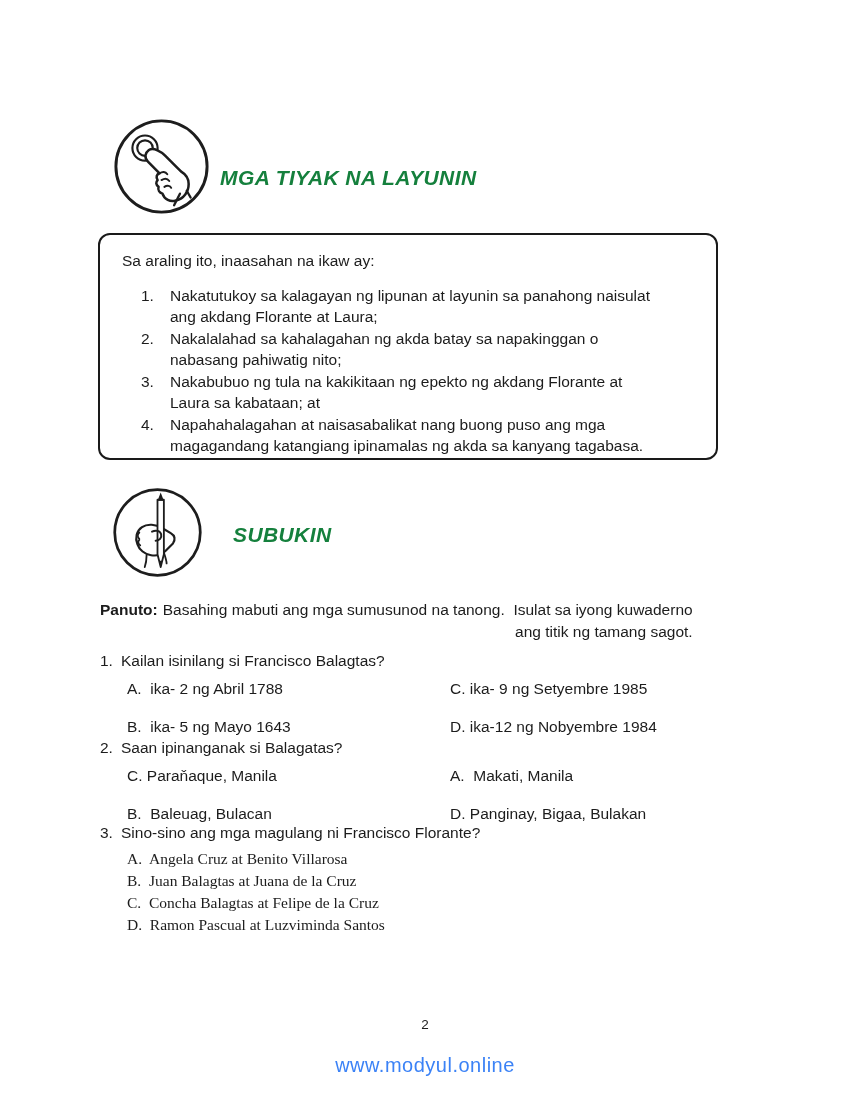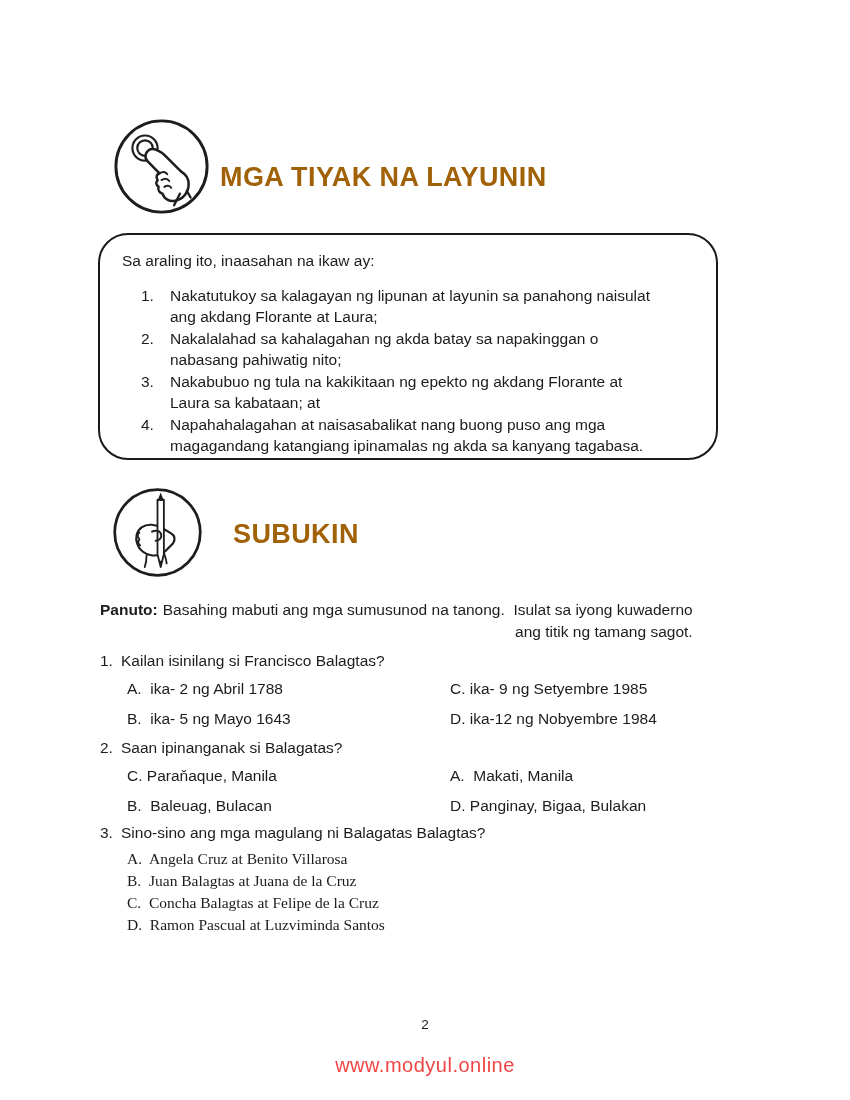--- a/index.html
+++ b/index.html
@@ -7,56 +7,57 @@
     position:relative; width:850px; height:1100px; margin:0 auto;
     background:#ffffff; overflow:hidden;
     font-family:"Liberation Sans", sans-serif; color:#1c1c1c;
     font-size:15.5px; line-height:21.5px;
   }
   .abs { position:absolute; }
 
   
   .sec-header { display:flex; align-items:center; }
   .sec-title {
-    font-weight:bold; font-size:27px; letter-spacing:0.4px; color:#a16207;
+    font-weight:bold; font-size:21px; letter-spacing:0.4px; color:#15803d;
     white-space:nowrap;
+    font-style:italic;
   }
   .icon-circle { flex:0 0 auto; }
 
   
   .obj-box {
     left:98px; top:233px; width:620px; height:227px;
-    border:2px solid #1a1a1a; border-radius:30px;
+    border:2px solid #1a1a1a; border-radius:12px;
     box-sizing:border-box; padding:15px 20px 4px 22px;
   }
   .obj-intro { margin:0 0 13px 0; }
   .obj-item { display:flex; margin:0; }
   .obj-num { flex:0 0 29px; margin-left:19px; }
   .lines { white-space:pre-wrap; }
 
   
   .panuto { left:100px; top:599px; width:660px; display:flex;text-align:right; }
   .panuto-label { font-weight:bold; flex:0 0 auto; margin-right:5px; }
 
   
   .question { left:100px; width:650px; }
   .q-head { display:flex; }
   .q-num { flex:0 0 21px; }
   .choice-grid {
     margin-left:27px; margin-top:6px;
-    display:grid; grid-template-columns:323px 1fr; row-gap:8px;
+    display:grid; grid-template-columns:323px 1fr; row-gap:16px;
     line-height:22px;
   }
   .choice-list { margin-left:27px; margin-top:4px; line-height:22.3px;font-family:Liberation Serif, serif; }
   .choice { white-space:pre-wrap; }
 
   .page-number { left:0; top:1014px; width:850px; text-align:center; font-size:13.5px; }
   .watermark {
     left:0; top:1055px; width:850px; text-align:center;
-    font-size:20px; letter-spacing:0.5px; color:#ef4444;
+    font-size:20px; letter-spacing:0.5px; color:#3b82f6;
   }
 </style>
 </head>
 <body>
 
 <div class="page">
 
   <div class="abs sec-header" style="left:112px; top:118px;">
     <svg class="icon-circle" width="99" height="97" viewBox="0 0 100 100">
       <g fill="none" stroke="#1d1d1d" stroke-width="2.6" stroke-linecap="round" stroke-linejoin="round">
@@ -138,21 +139,21 @@
       <span class="choice">C. Paraňaque, Manila</span>
       <span class="choice">A.  Makati, Manila</span>
       <span class="choice">B.  Baleuag, Bulacan</span>
       <span class="choice">D. Panginay, Bigaa, Bulakan</span>
     </div>
   </div>
 
   <div class="abs question" style="top:822px;">
     <div class="q-head">
       <span class="q-num">3.</span>
-      <span>Sino-sino ang mga magulang ni Balagatas Balagtas?</span>
+      <span>Sino-sino ang mga magulang ni Francisco Florante?</span>
     </div>
     <div class="choice-list">
       <div class="choice">A.  Angela Cruz at Benito Villarosa</div>
       <div class="choice">B.  Juan Balagtas at Juana de la Cruz</div>
       <div class="choice">C.  Concha Balagtas at Felipe de la Cruz</div>
       <div class="choice">D.  Ramon Pascual at Luzviminda Santos</div>
     </div>
   </div>
 
   <div class="abs page-number">2</div>

